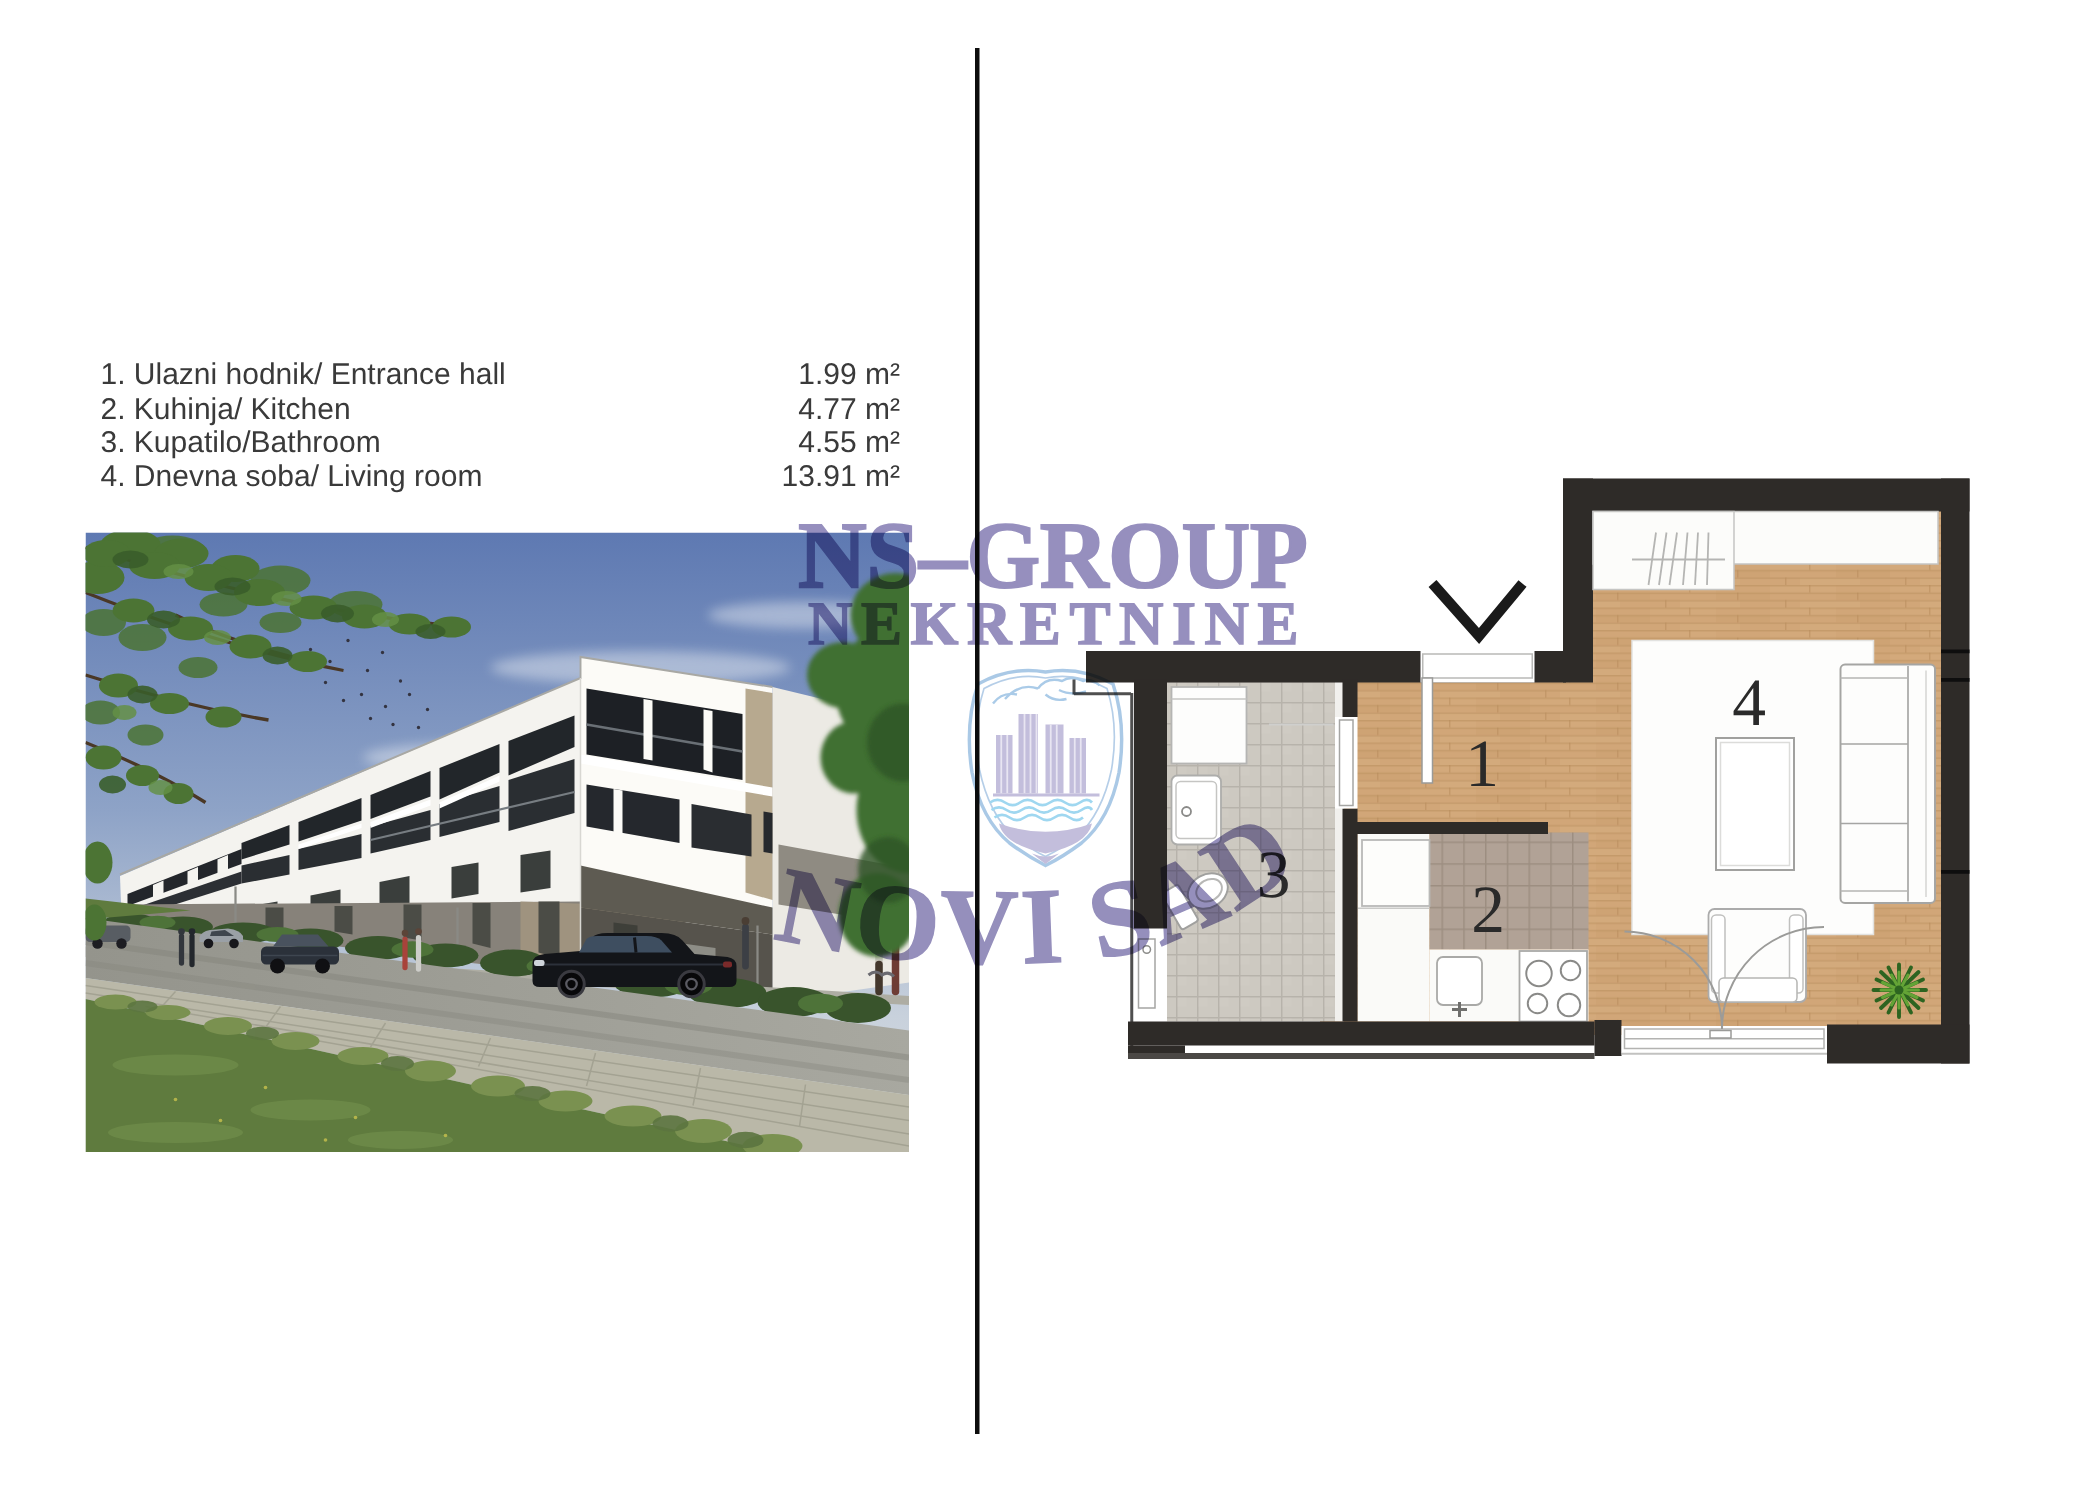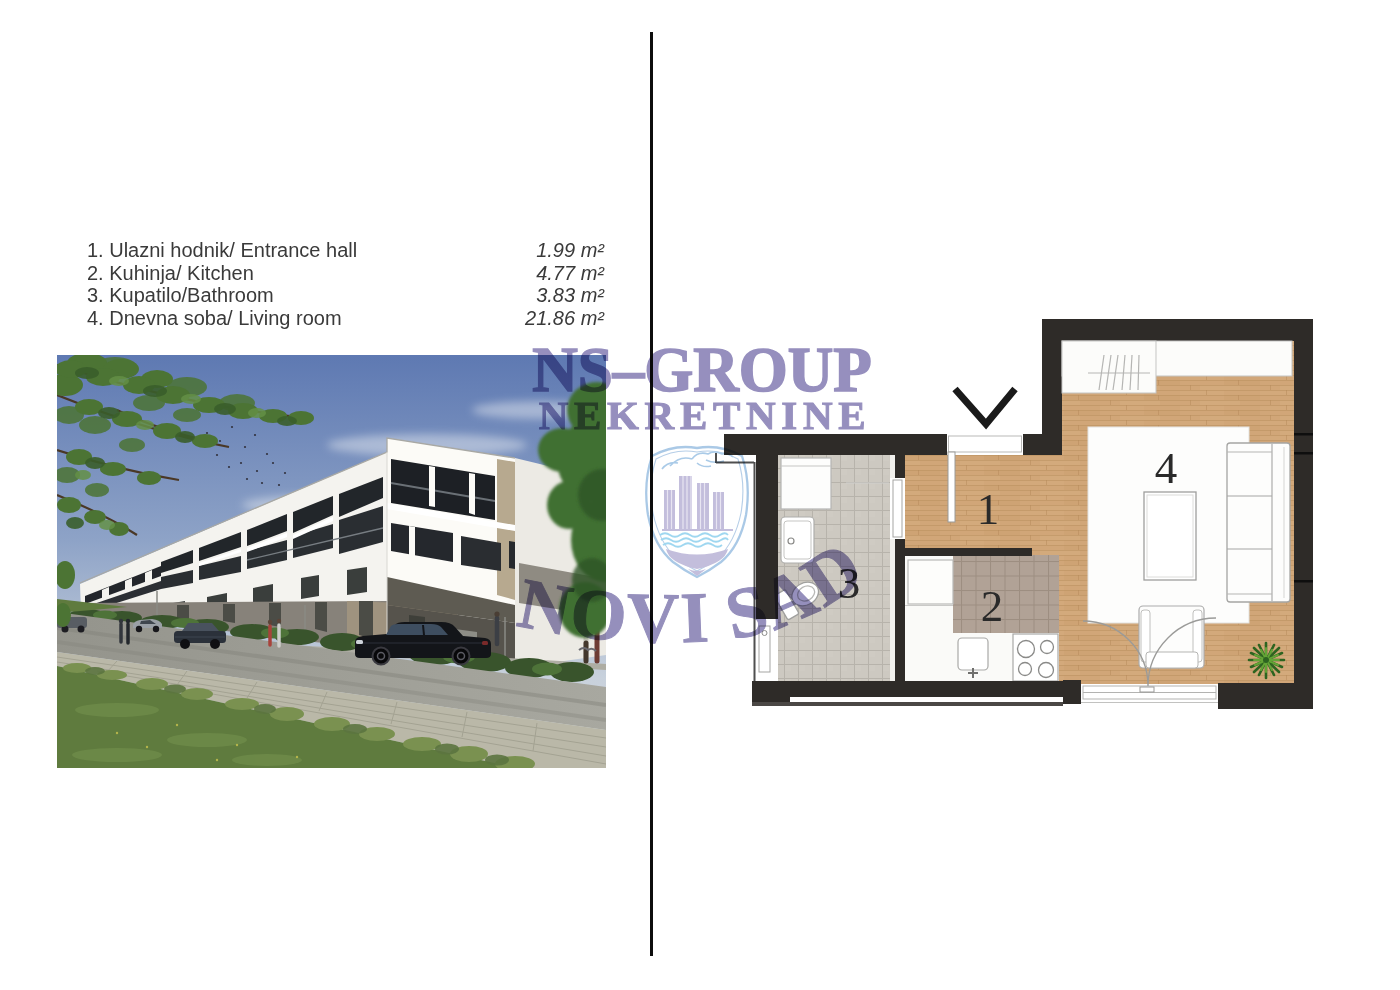--- a/index.html
+++ b/index.html
@@ -1,31 +1,31 @@
 <!DOCTYPE html>
 <html><head>
 <meta charset="utf-8">
 <style>
   html,body{margin:0;padding:0;background:#fff;width:1400px;height:990px;overflow:hidden;}
   body{font-family:"Liberation Sans",sans-serif;position:relative;}
-  .row{position:absolute;left:67px;width:533px;font-size:20px;color:#3a3a3a;white-space:nowrap;margin-left:20px;}
-  .row .v{position:absolute;right:16px;top:0;font-style:italic;}
+  .row{position:absolute;left:67px;width:533px;font-size:20px;color:#3a3a3a;white-space:nowrap;}
+  .row .v{position:absolute;right:0;top:0;}
 </style>
 </head>
 <body>
 
 <div>
 
 <div class="row" style="top:239px;">1. Ulazni hodnik/ Entrance hall<span class="v">1.99 m²</span></div>
 
 <div class="row" style="top:262px;">2. Kuhinja/ Kitchen<span class="v">4.77 m²</span></div>
 
-<div class="row" style="top:284px;">3. Kupatilo/Bathroom<span class="v">3.83 m²</span></div>
-
-<div class="row" style="top:307px;">4. Dnevna soba/ Living room<span class="v">21.86 m²</span></div>
+<div class="row" style="top:284px;">3. Kupatilo/Bathroom<span class="v">4.55 m²</span></div>
+
+<div class="row" style="top:307px;">4. Dnevna soba/ Living room<span class="v">13.91 m²</span></div>
 </div>
 
 <svg style="position:absolute;left:57px;top:355px;" width="549" height="413" viewBox="0 0 549 413">
 <defs>
 <linearGradient id="skyg" x1="0" y1="0" x2="0" y2="1">
  <stop offset="0" stop-color="#5e79b2"></stop>
  <stop offset="0.45" stop-color="#8ea3c7"></stop>
  <stop offset="0.78" stop-color="#c8d1dc"></stop>
  <stop offset="1" stop-color="#dadde0"></stop>
 </linearGradient>

